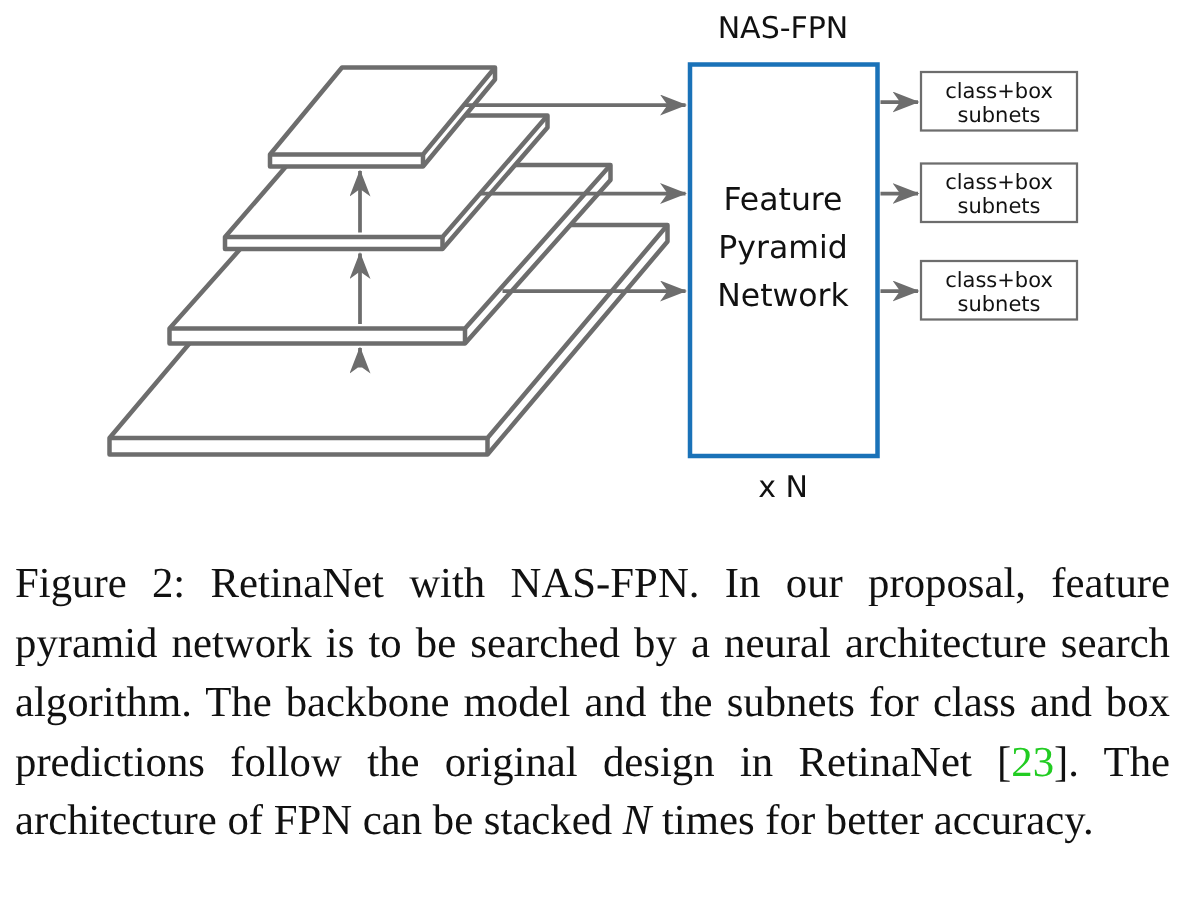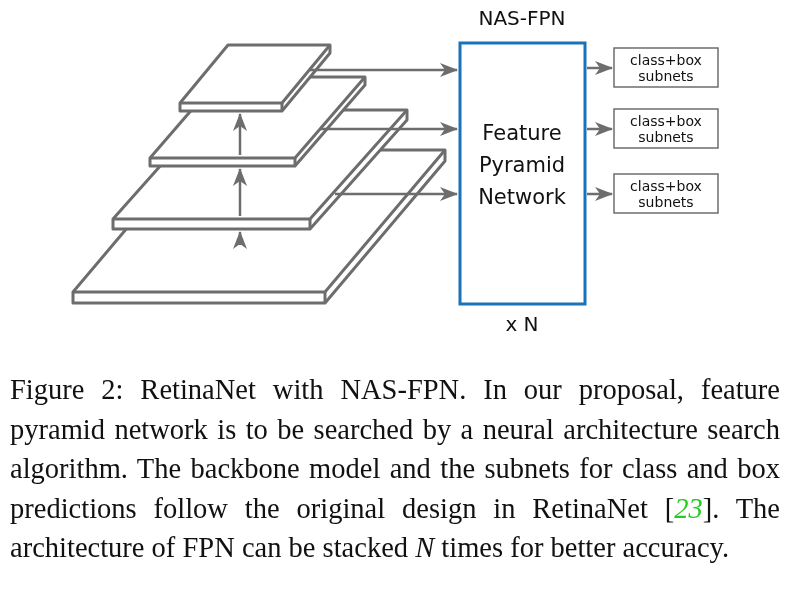--- a/index.html
+++ b/index.html
@@ -4,21 +4,21 @@
 <style>
   html, body { margin:0; padding:0; background:#ffffff; }
   body { width:789px; height:613px; position:relative; overflow:hidden; }
   #diagram { position:absolute; left:0; top:0; width:789px; height:345px; }
   .lbl { font-family:"DejaVu Sans", sans-serif; fill:#111; }
   #caption {
     position:absolute; left:10px; top:370px; width:770px;
     font-family:"Liberation Serif", serif; font-size:28.5px; line-height:39.5px;
     color:#111; text-align:justify; margin:0;
   }
-  #caption .cite { color:#22cc22;font-style:italic; }
+  #caption .cite { color:#22cc22; }
   #caption .math { font-style:italic; }
 </style>
 </head>
 <body>
 
 <svg id="diagram" viewBox="0 0 789 345" xmlns="http://www.w3.org/2000/svg">
   <defs>
     <marker id="ah" markerWidth="10" markerHeight="10" refX="9" refY="5" orient="auto" markerUnits="userSpaceOnUse">
       <path d="M0,0 L10,5 L0,10 L3,5 z" fill="#6d6d6d"></path>
     </marker>

